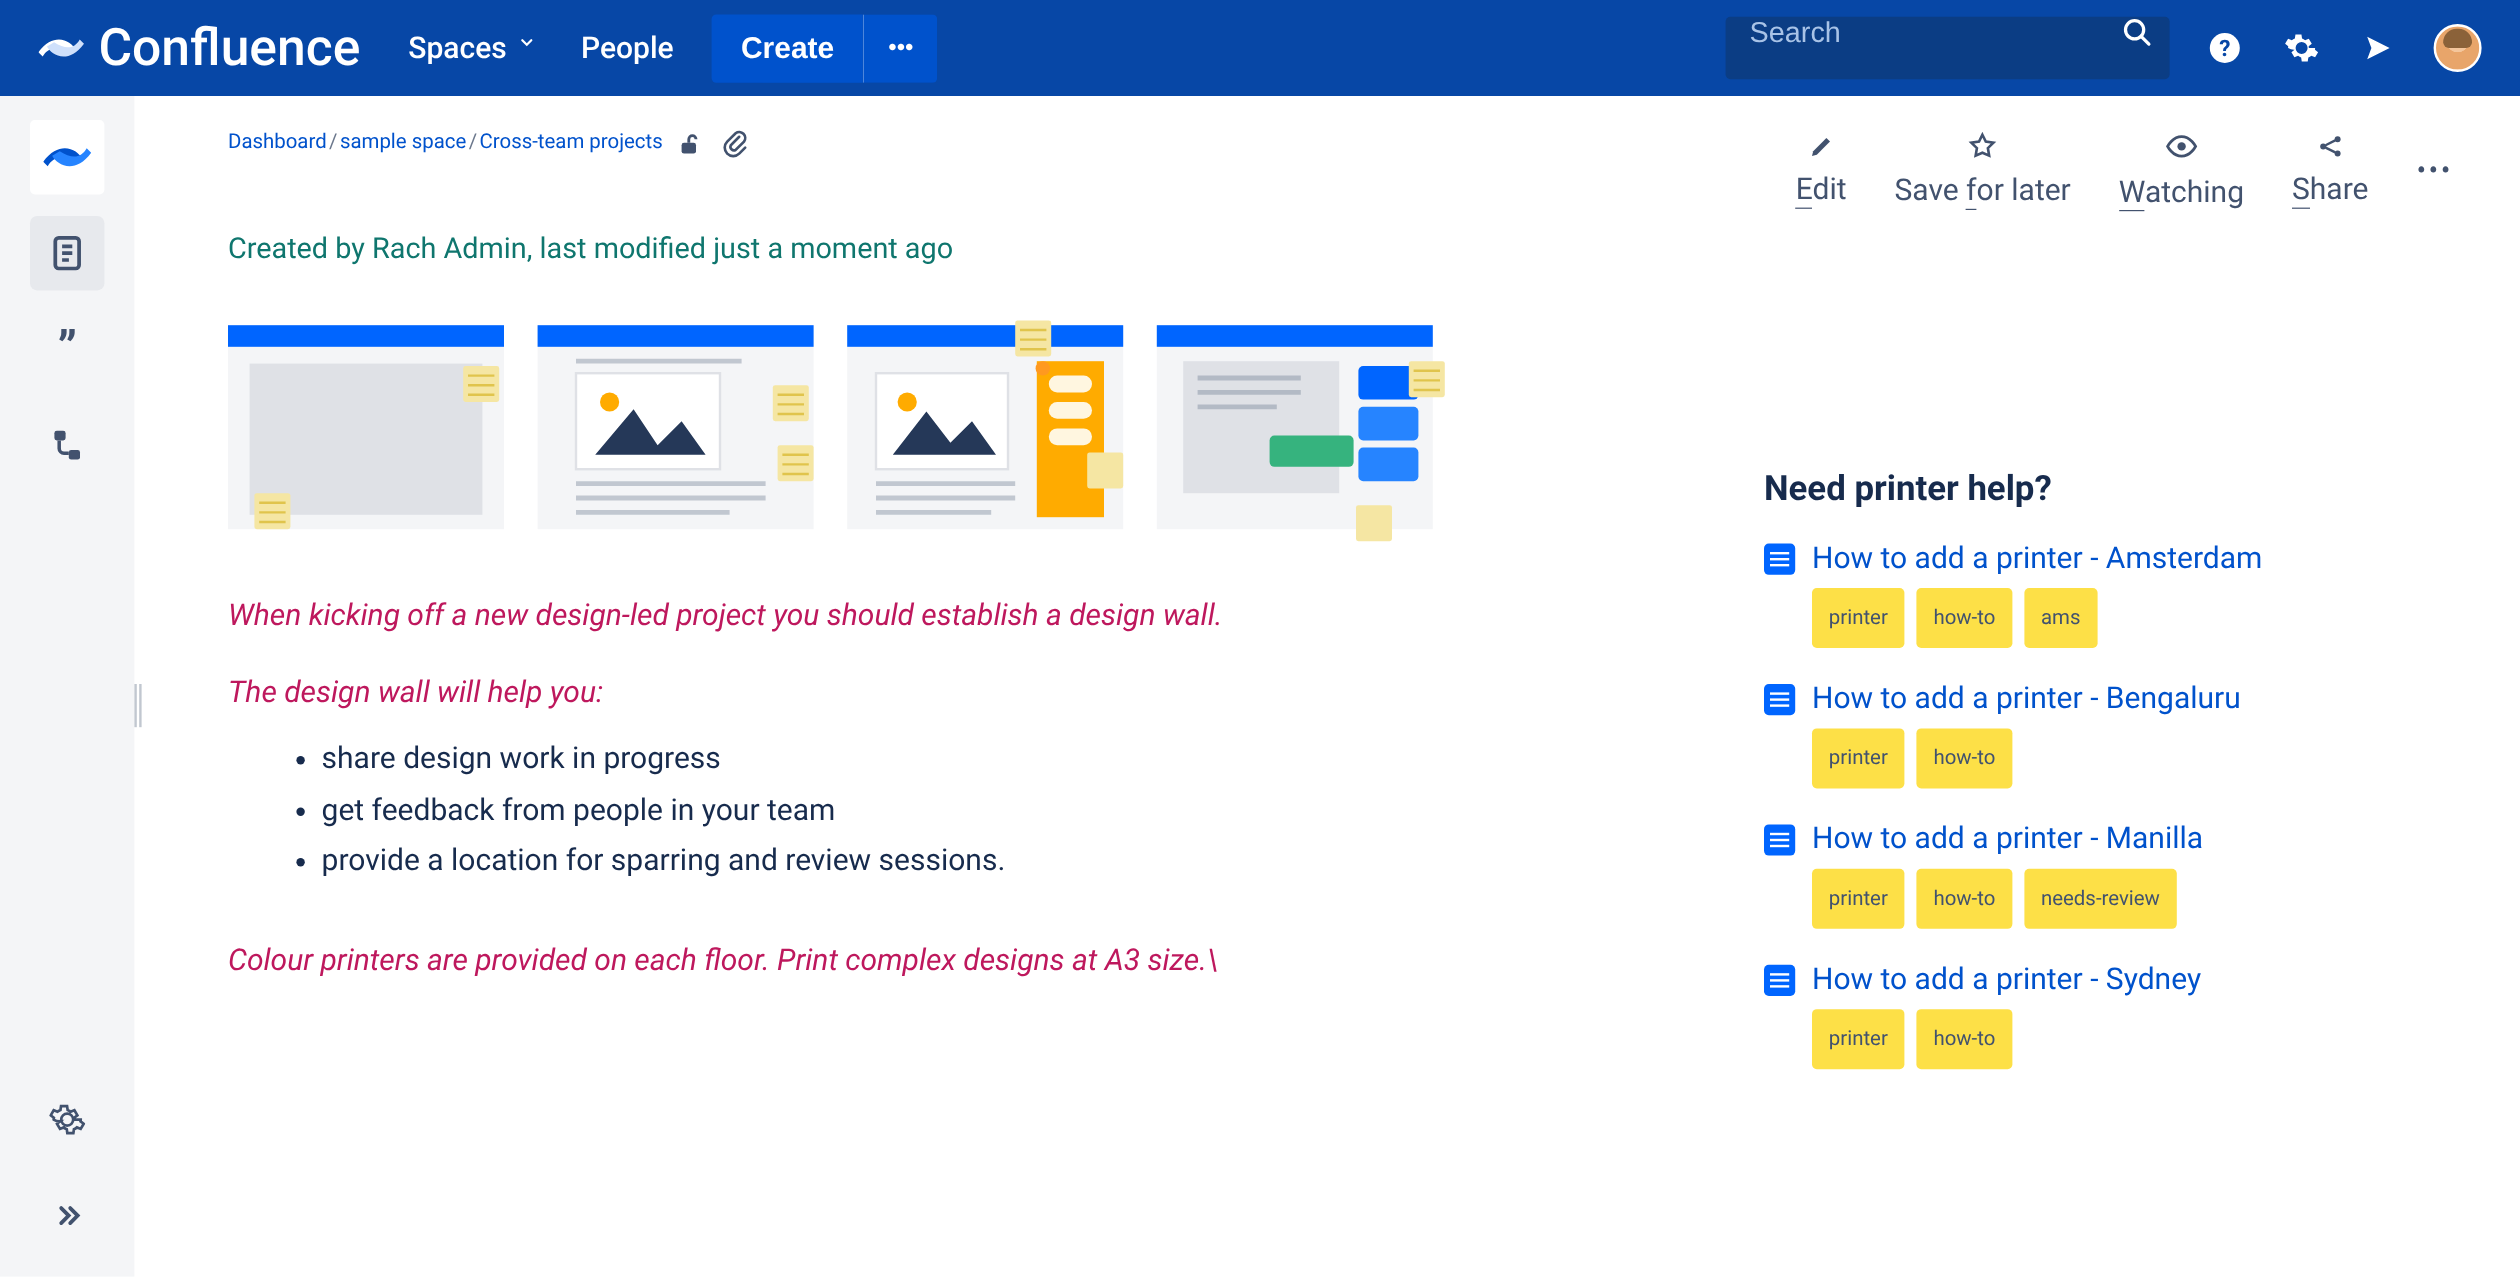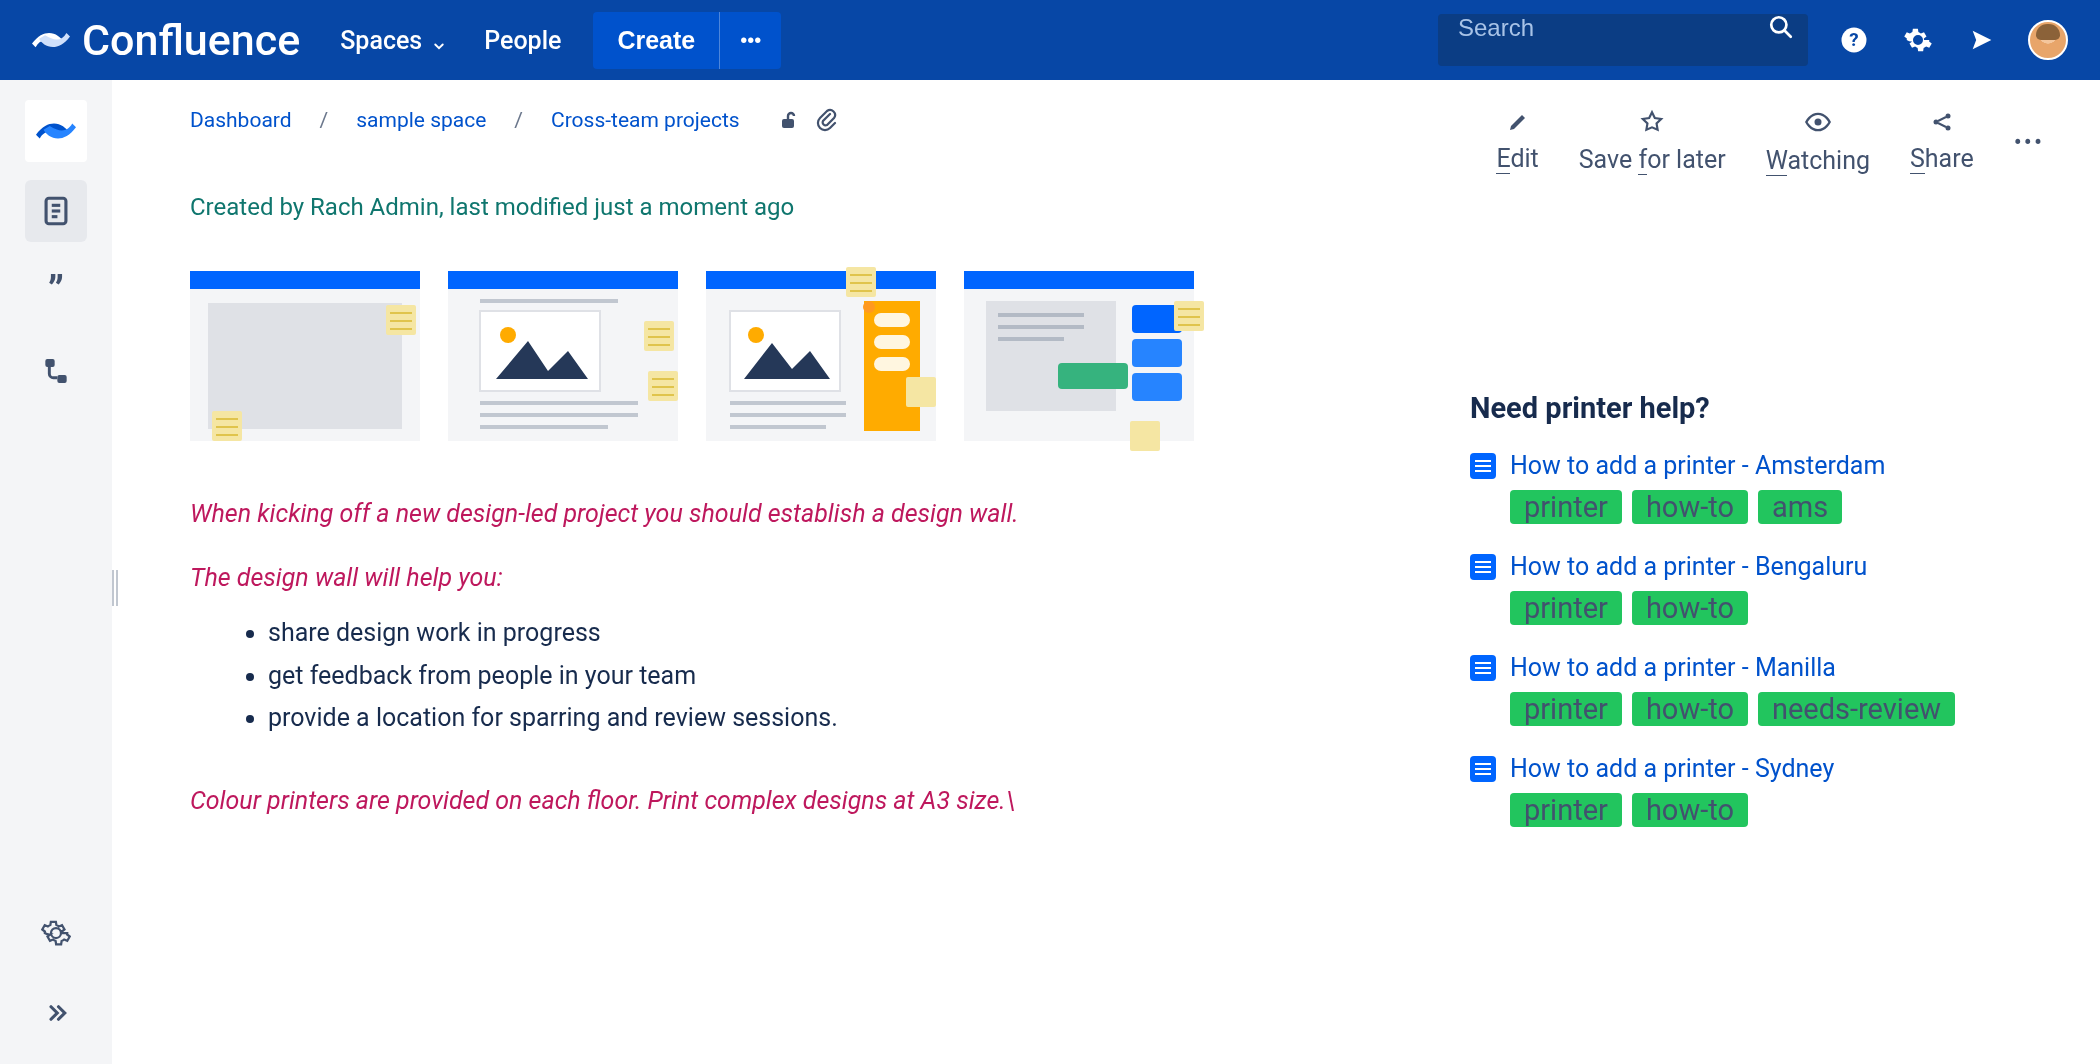--- a/index.html
+++ b/index.html
@@ -29,21 +29,21 @@
   .nav-links {
     display: flex;
     align-items: center;
     gap: 36px;
   }
   .nav-link {
     font-size: 25px;
     font-weight: 500;
     color: #fff;
     display: flex;
-    align-items: flex-end;
+    align-items: flex-start;
     gap: 8px;
     cursor: pointer;
   }
   .create-group {
     display: flex;
     margin-left: 32px;
   }
   .create-btn {
     background: #0052cc;
     color: #fff;
@@ -170,22 +170,22 @@
   .side-col { width: 560px; }
 
   .page-header-row {
     display: flex;
     align-items: flex-start;
     gap: 24px;
   }
   .breadcrumbs {
     display: flex;
     align-items: flex-start;
-    gap: 28px;
-    font-size: 21px;
+    gap: 2px;
+    font-size: 17px;
     color: #6b778c;
     flex-wrap: wrap;
   }
   .breadcrumbs a { color: #0052cc; text-decoration: none; cursor: pointer; }
   .crumb-icons { display: flex; gap: 14px; margin-left: 8px; color: #42526e; }
 
   .page-actions {
     margin-left: auto;
     display: flex;
     align-items: center;
@@ -261,24 +261,24 @@
     cursor: pointer;
   }
   .tag-row {
     display: flex;
     flex-wrap: wrap;
     gap: 10px;
     margin-top: 10px;
     margin-left: 40px;
   }
   .tag {
-    background: #22c55e;
+    background: #fde047;
     color: #42526e;
-    font-size: 29px;
-    padding: 0 14px;
+    font-size: 17px;
+    padding: 15px 14px;
     border-radius: 4px;
     cursor: pointer;
   }
   svg { display:block; }
 </style>
 </head>
 <body>
 
 <div class="topnav">
   <div class="logo-wrap">

